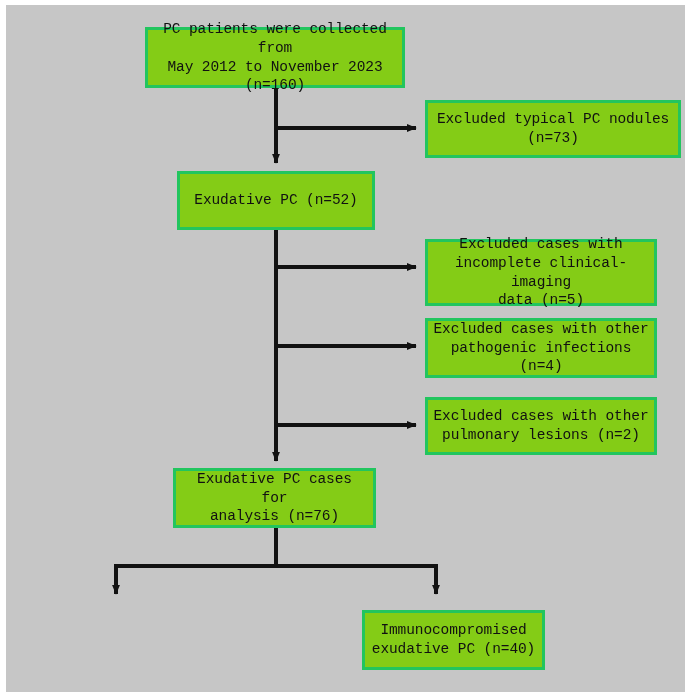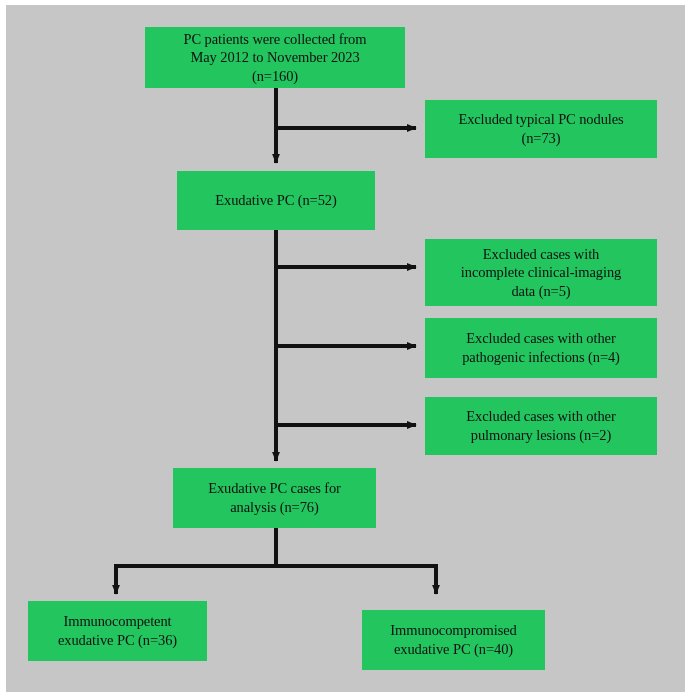--- a/index.html
+++ b/index.html
@@ -27,32 +27,32 @@
     position: absolute;
     left: 6px;
     top: 5px;
     width: 679px;
     height: 687px;
     background: #c6c6c6;
   }
   .node {
     position: absolute;
     box-sizing: border-box;
-    background: #22c55e;
-    border: 8px solid #22c55e;
+    background: #84cc16;
+    border: 3px solid #22c55e;
     display: flex;
     align-items: center;
     justify-content: center;
     text-align: center;
     color: #111111;
     font-size: 14.5px;
     line-height: 1.28;
     letter-spacing: -0.1px;
     padding: 2px 5px;
-    font-family: Liberation Serif, serif;
+    font-family: Liberation Mono, monospace;
   }
   .node span {
     display: block;
     white-space: pre-line;
   }
 </style>
 </head>
 <body>
 
 <div id="canvas">
@@ -103,21 +103,21 @@
       <line x1="436" y1="564" x2="436" y2="594" stroke="#111111" stroke-width="4" marker-end="url(#arrow)"></line>
     </g>
   </svg>
 
   <div class="node" style="left:145px; top:27px; width:260px; height:61px;">
     <span>PC patients were collected from
 May 2012 to November 2023
 (n=160)</span>
   </div>
 
-  <div class="node" style="left:425px; top:100px; width:232px; height:58px;justify-content:center;">
+  <div class="node" style="left:425px; top:100px; width:256px; height:58px;justify-content:center;">
     <span>Excluded typical PC nodules
 (n=73)</span>
   </div>
 
   <div class="node" style="left:177px; top:171px; width:198px; height:59px;">
     <span>Exudative PC (n=52)</span>
   </div>
 
   <div class="node" style="left:425px; top:239px; width:232px; height:67px;">
     <span>Excluded cases with
@@ -133,23 +133,19 @@
   <div class="node" style="left:425px; top:397px; width:232px; height:58px;">
     <span>Excluded cases with other
 pulmonary lesions (n=2)</span>
   </div>
 
   <div class="node" style="left:173px; top:468px; width:203px; height:60px;">
     <span>Exudative PC cases for
 analysis (n=76)</span>
   </div>
 
-  <div class="node" style="left:28px; top:601px; width:179px; height:60px;">
-    <span>Immunocompetent
-exudative PC (n=36)</span>
-  </div>
 
   <div class="node" style="left:362px; top:610px; width:183px; height:60px;">
     <span>Immunocompromised
 exudative PC (n=40)</span>
   </div>
 
 </div>
 
 </body></html>

